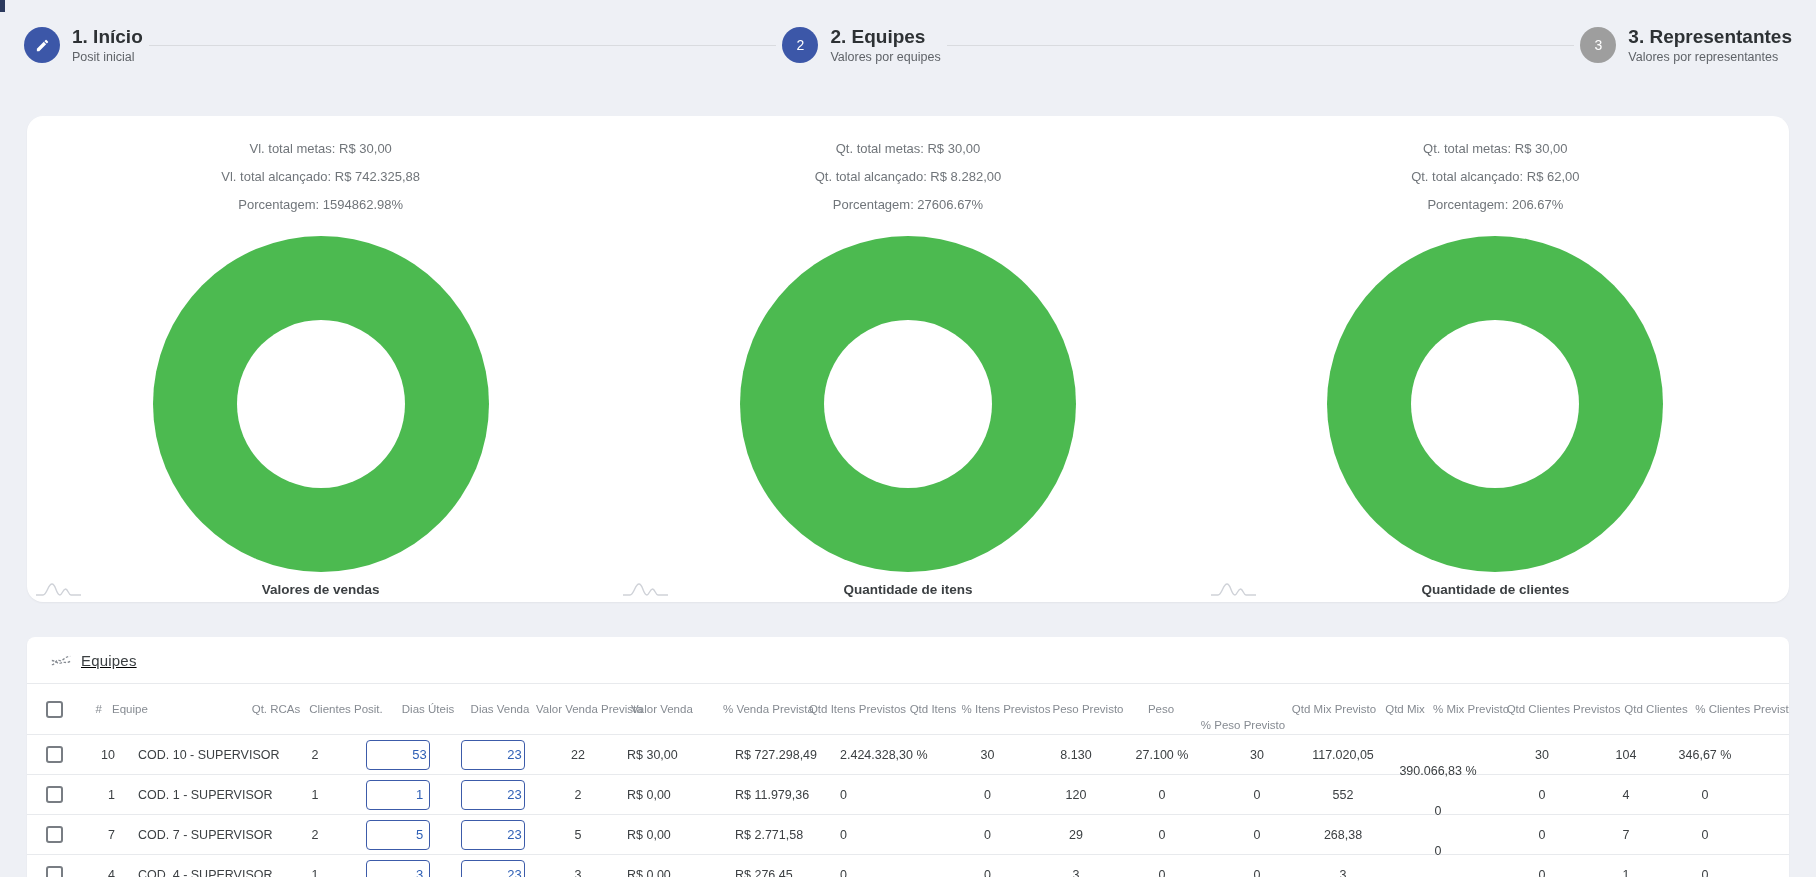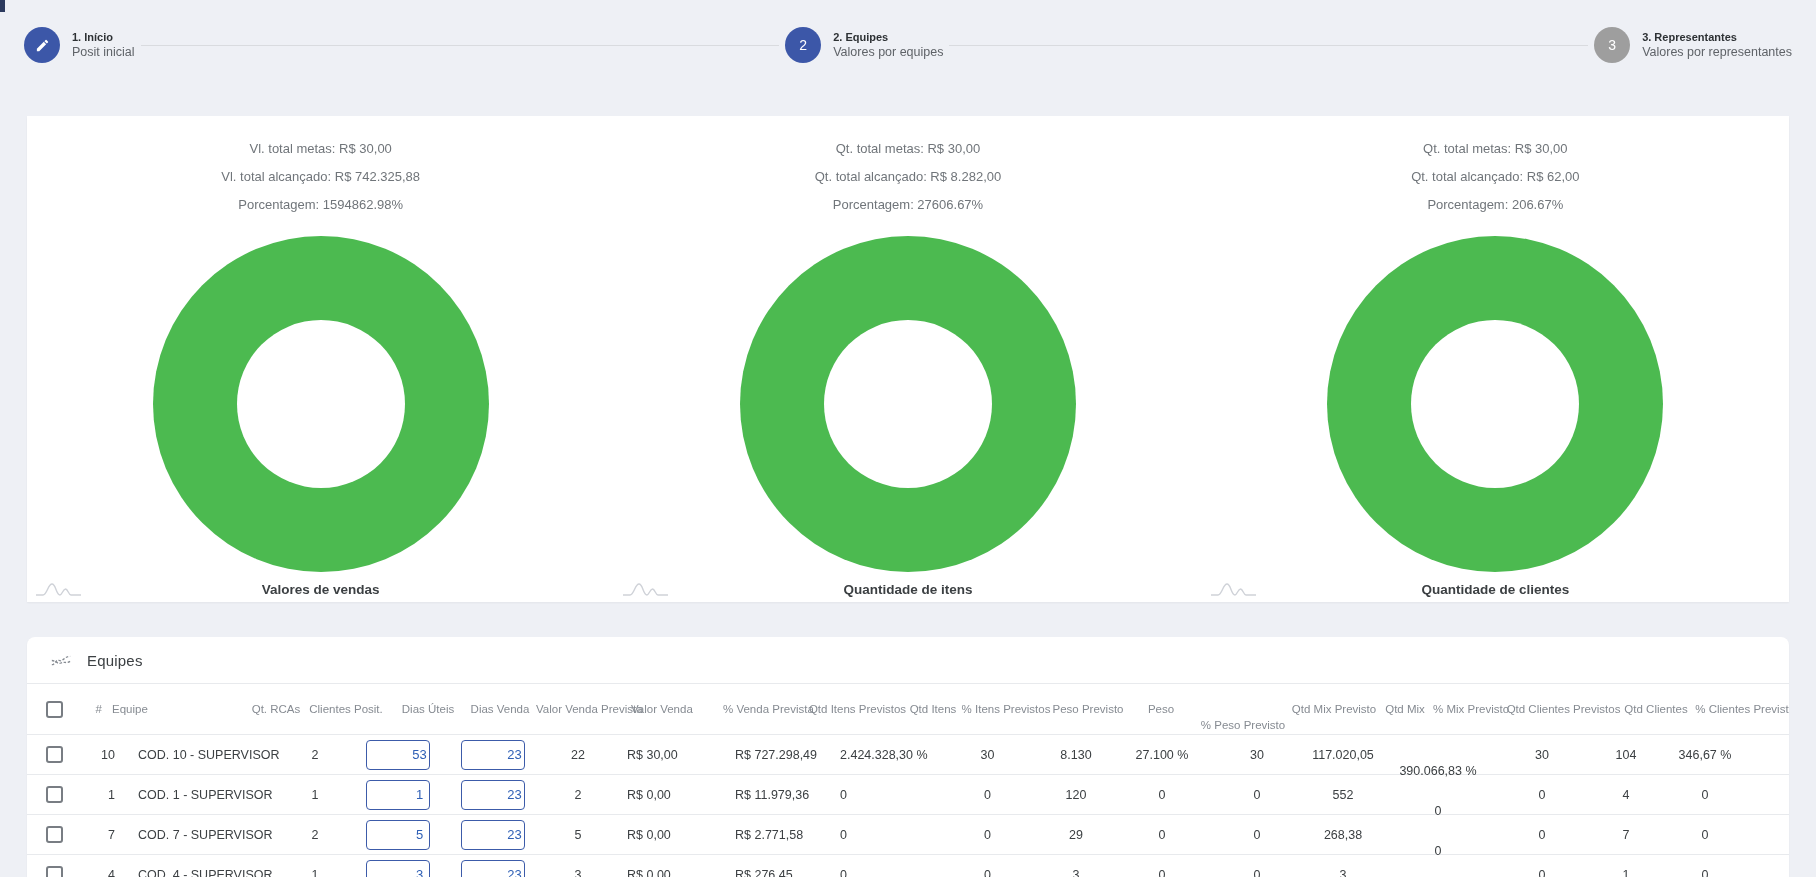--- a/index.html
+++ b/index.html
@@ -6,39 +6,39 @@
   html,body { width:1816px; height:877px; }
   body { font-family:"Liberation Sans","DejaVu Sans",sans-serif; background:#eef0f5; overflow:hidden; position:relative; }
   .corner-sliver { position:absolute; left:0; top:0; width:5px; height:12px; background:#2c3a5e; }
 
   
   .stepper { display:flex; align-items:center; padding:0 24px; height:90px; }
   .step { display:flex; align-items:center; gap:12px; cursor:pointer; }
   .step-circle { width:36px; height:36px; border-radius:50%; display:flex; align-items:center; justify-content:center;
                  color:#fff; font-size:14px; flex:0 0 36px; }
   .step-labels { display:flex; flex-direction:column; gap:2px; }
-  .step-title { font-size:11px; font-weight:700; color:#2d3134; white-space:nowrap; }
+  .step-title { font-size:19px; font-weight:700; color:#2d3134; white-space:nowrap; }
   .step-sub { font-size:12.5px; color:#5f6368; white-space:nowrap; }
   .step-line { flex:1; height:1px; background:#d9dbdf; margin:0 6px; }
 
   
-  .card { background:#fff; border-radius:0; margin:0 27px; box-shadow:0 1px 2px rgba(0,0,0,.05); }
+  .card { background:#fff; border-radius:16px; margin:0 27px; box-shadow:0 1px 2px rgba(0,0,0,.05); }
 
   
   .charts-card { height:486px; display:flex; margin-top:26px; }
   .chart-panel { flex:1; display:flex; flex-direction:column; align-items:center; padding-top:24px; position:relative; }
   .stat-line { font-size:13px; color:#70757a; height:18px; line-height:18px; margin-bottom:10px; }
   .donut { width:336px; height:336px; border-radius:50%; background:#4cba50; position:relative; margin-top:12px; }
   .donut::after { content:""; position:absolute; inset:84px; background:#fff; border-radius:50%; }
   .chart-title { margin-top:10px; font-size:13.5px; font-weight:700; color:#3c4043; }
   .wave-icon { position:absolute; left:8px; bottom:4px; }
 
   
   .table-card { margin-top:35px; height:300px; overflow:hidden; border-radius:8px 8px 0 0; }
-  .section-header { height:46px; display:flex; align-items:center; padding-left:24px; gap:16px; }
+  .section-header { height:46px; display:flex; align-items:center; padding-left:24px; gap:10px;text-decoration:underline; }
   .section-title { font-size:15px; color:#3c4043; letter-spacing:.2px; }
   .divider { height:1px; background:#e8eaed; }
   .thead-row, .trow { display:flex; align-items:center; padding-left:8px; }
   .thead-row { height:50px; }
   .trow { height:40px; border-top:1px solid #e8eaed;gap:13px; }
   .cell { display:flex; align-items:center; justify-content:center; padding:0 5px; font-size:12.5px;
           color:#3c4043; white-space:nowrap; flex:0 0 auto; }
   .cell.hdr { font-size:11.5px; color:#868b92; }
   .checkbox { width:17px; height:17px; border:2px solid #787d83; border-radius:3px; background:#fff; cursor:pointer; display:inline-block; }
   .cell-input { width:64px; height:30px; border:1px solid #3c5ba9; border-radius:4px; text-align:center;

